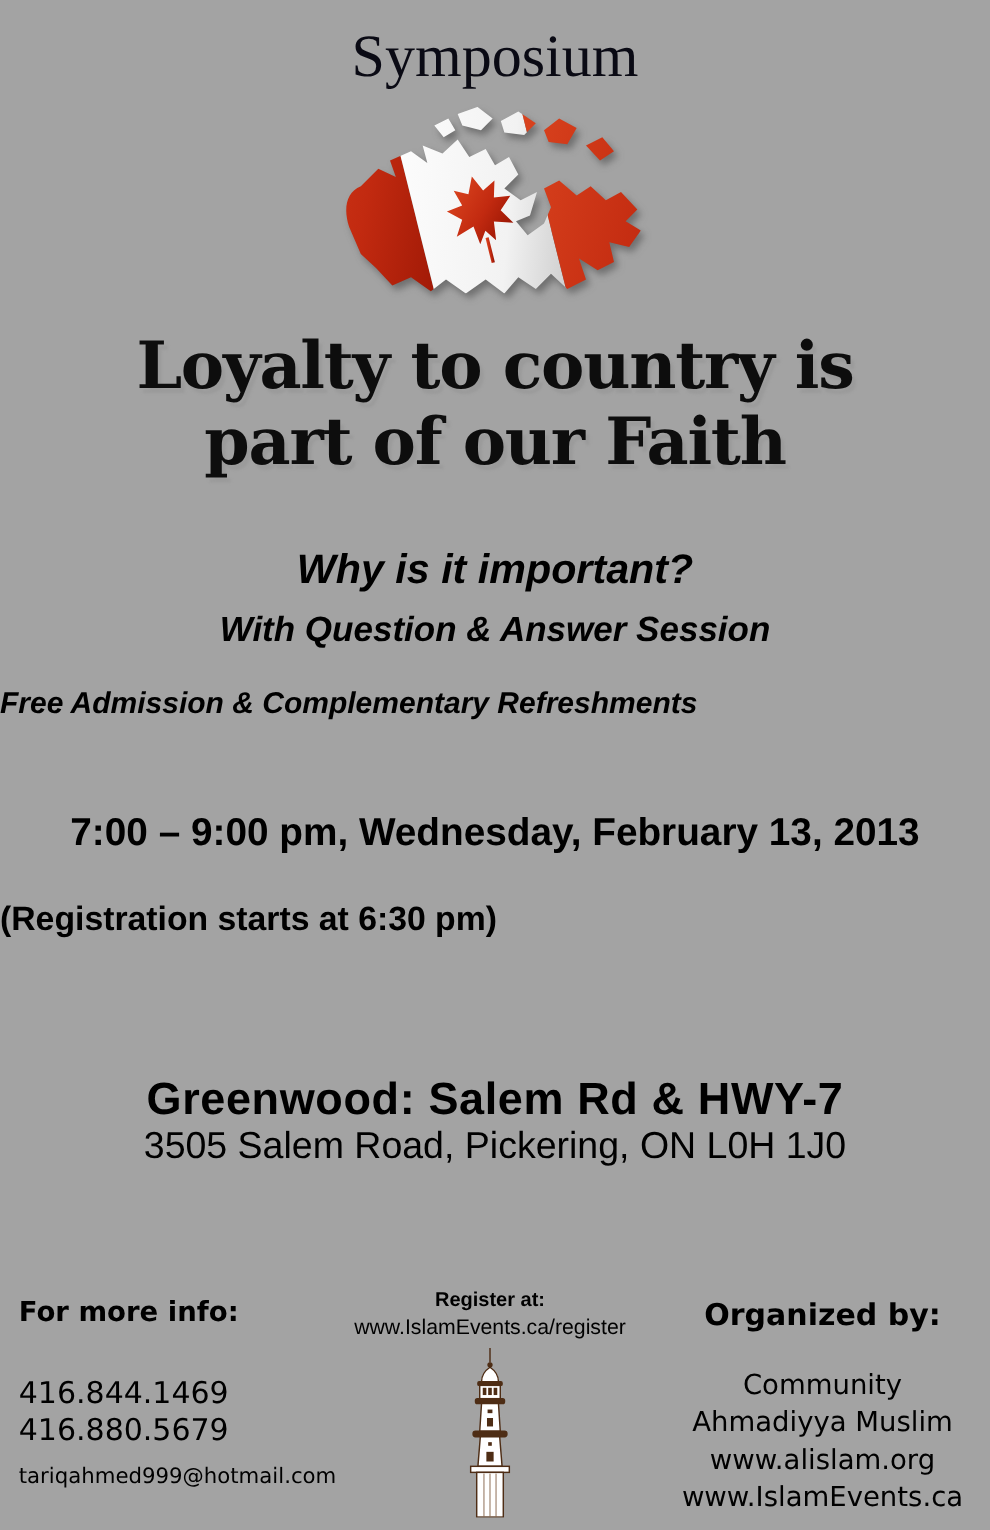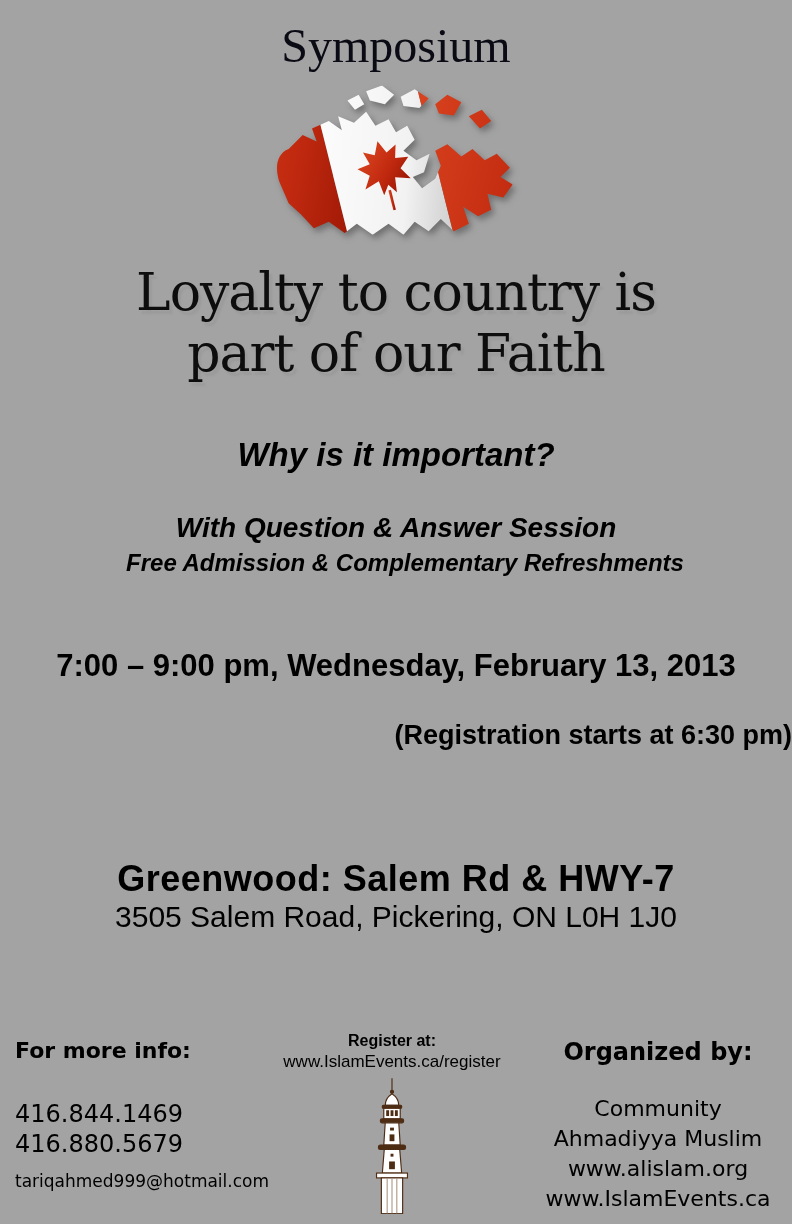--- a/index.html
+++ b/index.html
@@ -20,43 +20,43 @@
     font-size: 48px; font-weight: 400; color: #0a0a14;
   }
   .map-wrap {
     position: absolute; top: 82px; left: 50%; transform: translateX(-50%);
   }
   .map-wrap svg { filter: drop-shadow(3px 4px 3px rgba(70,70,70,0.55)); }
   .headline {
     position: absolute; top: 262px; left: 0; width: 100%;
     text-align: center;
     font-family: "DejaVu Serif", serif;
-    font-weight: 400; font-size: 52px; line-height: 1.18;
+    font-weight: 700; font-size: 52px; line-height: 1.18;
     letter-spacing: -1px; color: #0d0d0d;
     text-shadow: 3px 4px 2px #9b9b9b;
   }
   .subtitle {
     position: absolute; top: 436px; left: 0; width: 100%;
     text-align: center; font-size: 33px; font-weight: 700; font-style: italic;
   }
   .detail1 {
-    position: absolute; top: 512px; left: 0; width: 100%;
+    position: absolute; top: 488px; left: 0; width: 100%;
     text-align: center; font-size: 28px; font-weight: 700; font-style: italic;
   }
   .detail2 {
     position: absolute; top: 549px; left: 0; width: 100%;
-    text-align: center; font-size: 24px; font-weight: 700; font-style: italic; padding-left: 18px;
+    font-size: 24px; font-weight: 700; font-style: italic;
   }
   .datetime {
     position: absolute; top: 648px; left: 0; width: 100%;
     text-align: center; font-size: 31px; font-weight: 700;
   }
   .regnote {
     position: absolute; top: 720px; left: 0; width: 100%;
-    text-align: right; font-size: 27px; font-weight: 700;
+    text-align: left; font-size: 27px; font-weight: 700;
   }
   .venue {
     position: absolute; top: 858px; left: 0; width: 100%;
     text-align: center; font-size: 36px; font-weight: 700; letter-spacing: 0.5px;
   }
   .address {
     position: absolute; top: 900px; left: 0; width: 100%;
     text-align: center; font-size: 30px; font-weight: 400;
   }
   .col-info {

